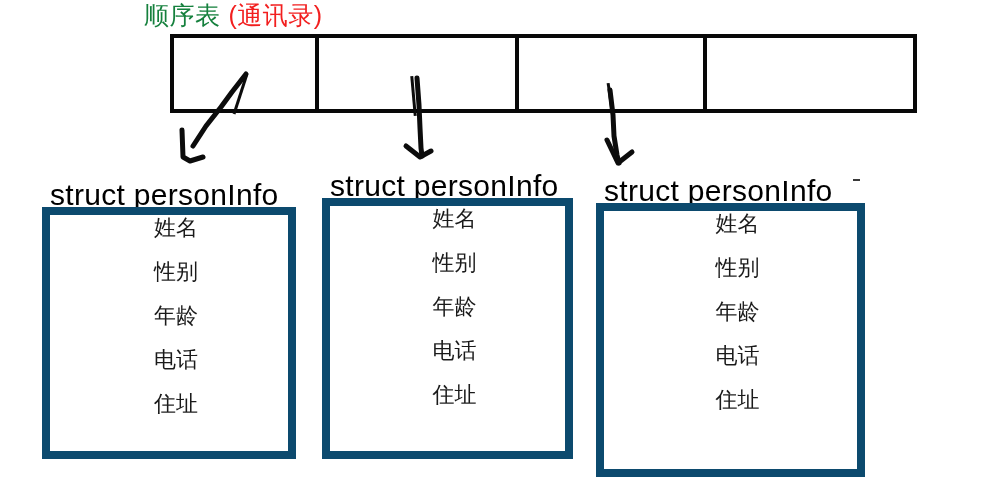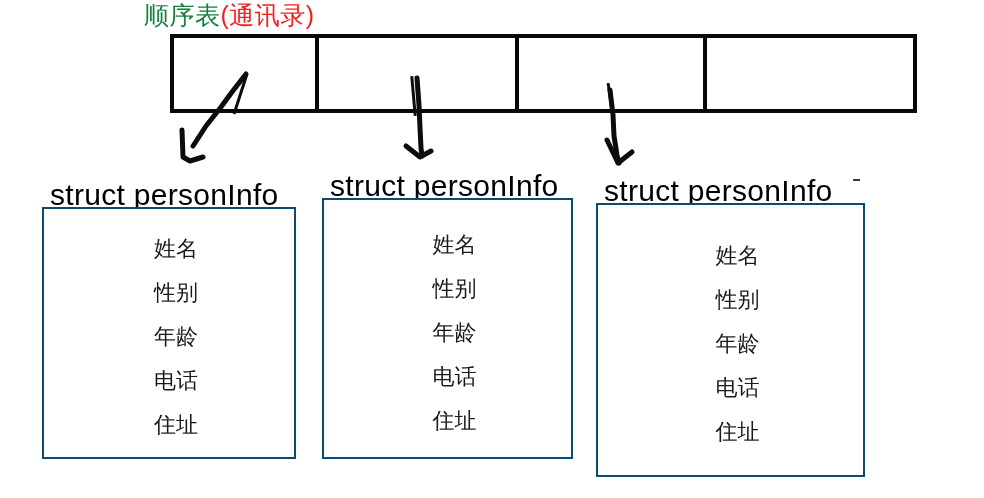--- a/index.html
+++ b/index.html
@@ -26,21 +26,21 @@
     white-space: nowrap;
     font-size: 25px;
     line-height: 30px;
     letter-spacing: 0.5px;
   }
   .title-main {
     color: #15803d;
   }
   .title-sub {
     color: #f21f1f;
-    margin-left: 0;
+    margin-left: 8px;
   }
 
   
   .seq-table {
     position: absolute;
     left: 170px;
     top: 34px;
     width: 747px;
     height: 79px;
     box-sizing: border-box;
@@ -87,27 +87,26 @@
     font-size: 30px;
     line-height: 26px;
     white-space: nowrap;
     letter-spacing: 0.3px;
   }
   .struct-box {
     position: absolute;
     top: 25px;
     left: 0;
     box-sizing: border-box;
-    border: 2px solid #0c4a6e;
+    border: 8px solid #0c4a6e;
     background: #ffffff;
     display: flex;
     flex-direction: column;
     align-items: center;
-    justify-content: center;
-    padding-top: 12px;
+    justify-content: flex-start;
   }
   .struct-field {
     font-size: 22px;
     line-height: 26px;
     color: #1a1a1a;
     margin: 0 0 18px 0;
     text-align: center;
     width: 100%;
     padding-left: 14px;
     box-sizing: border-box;

